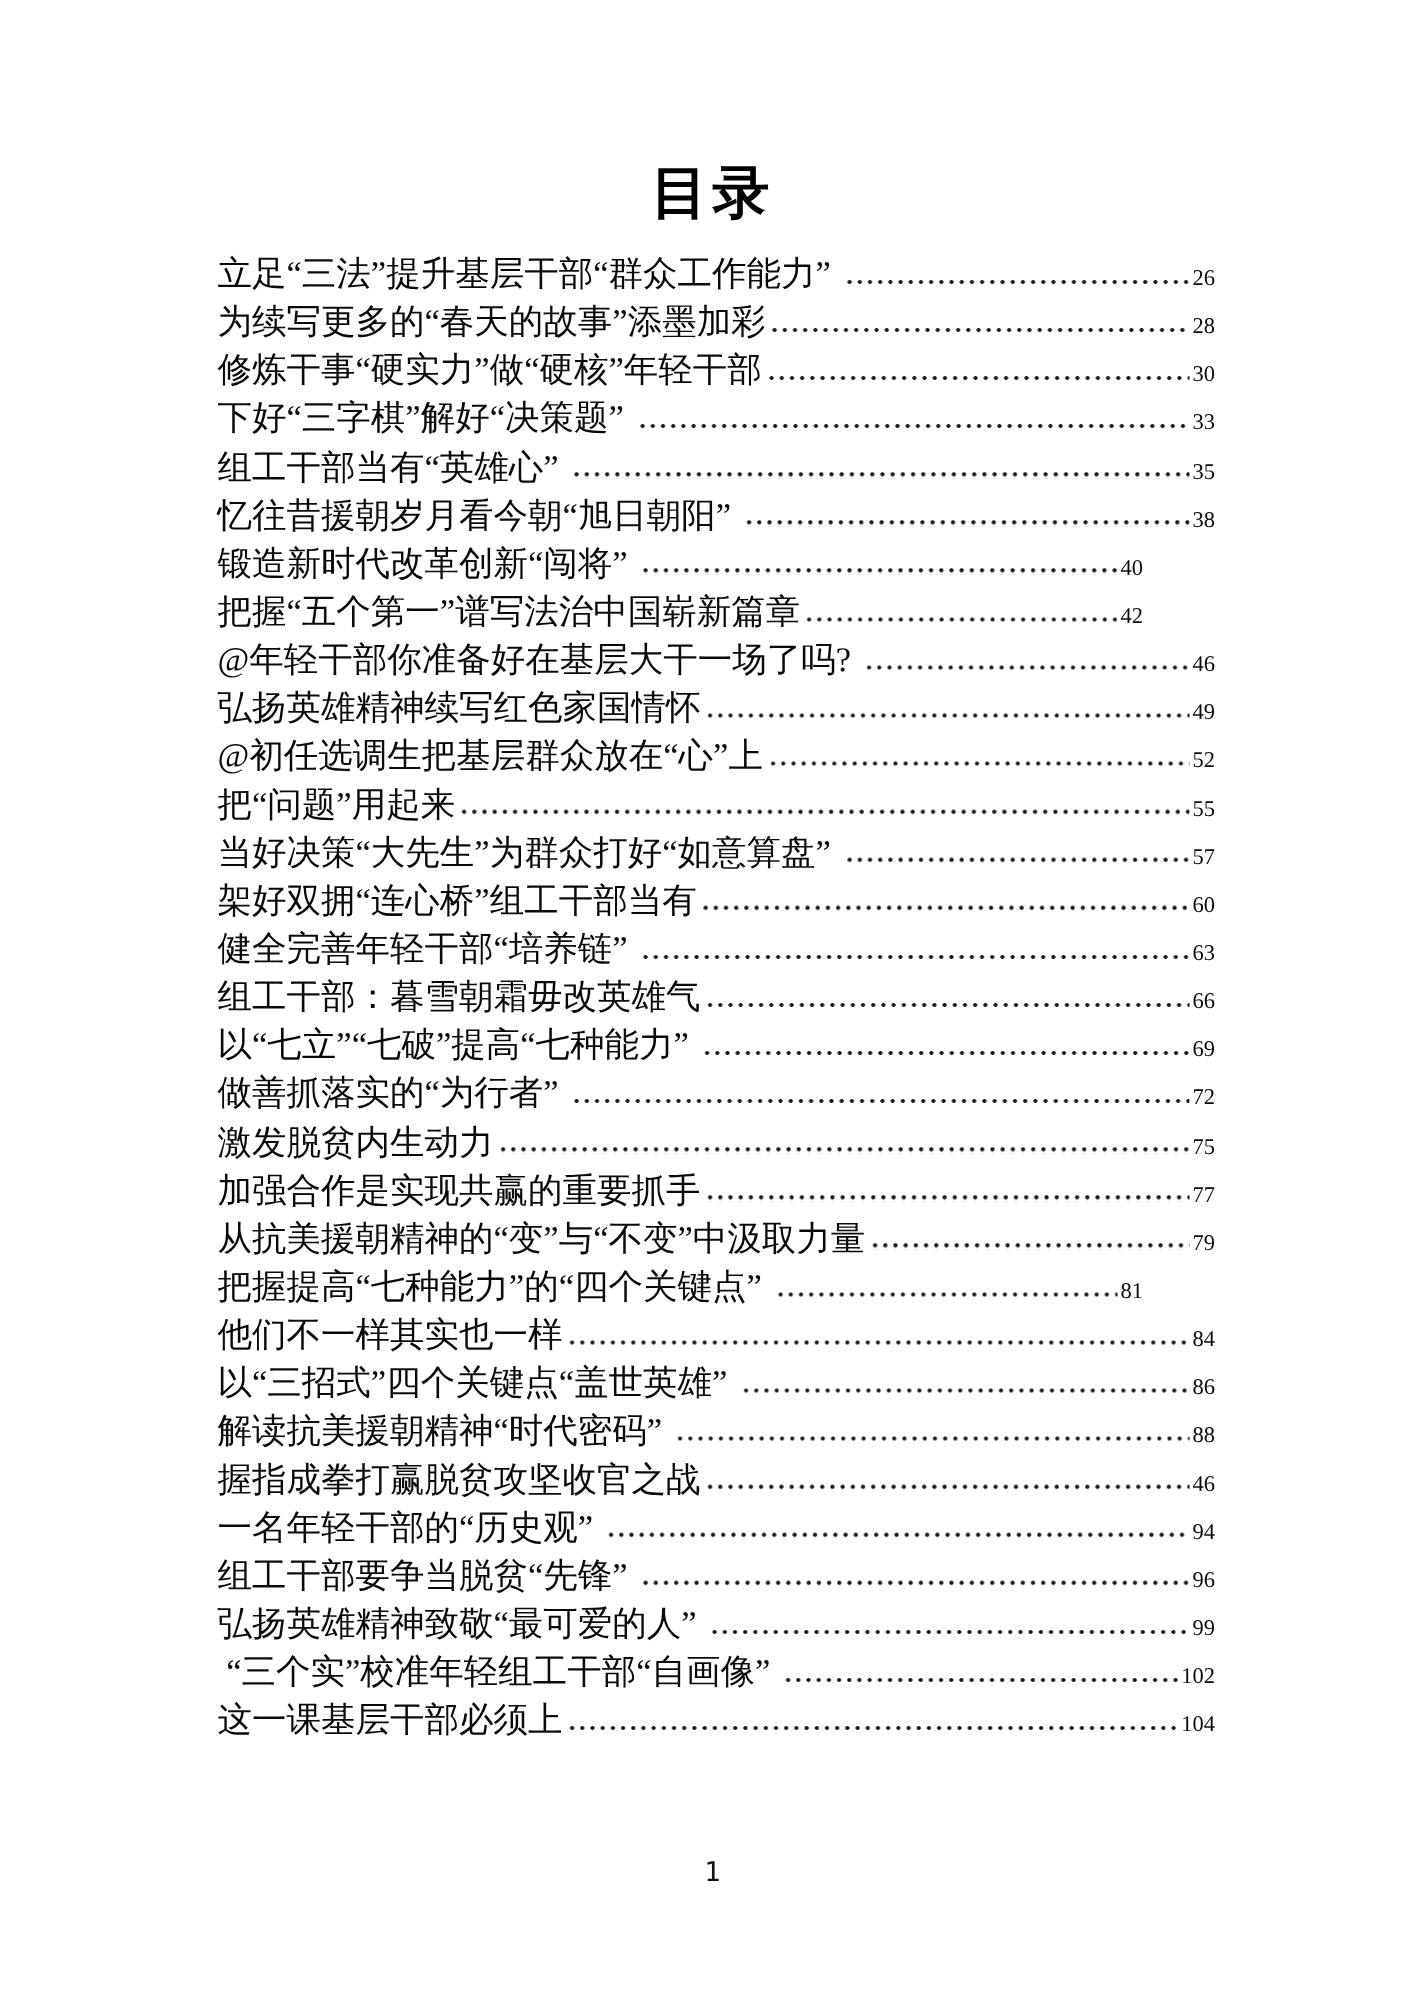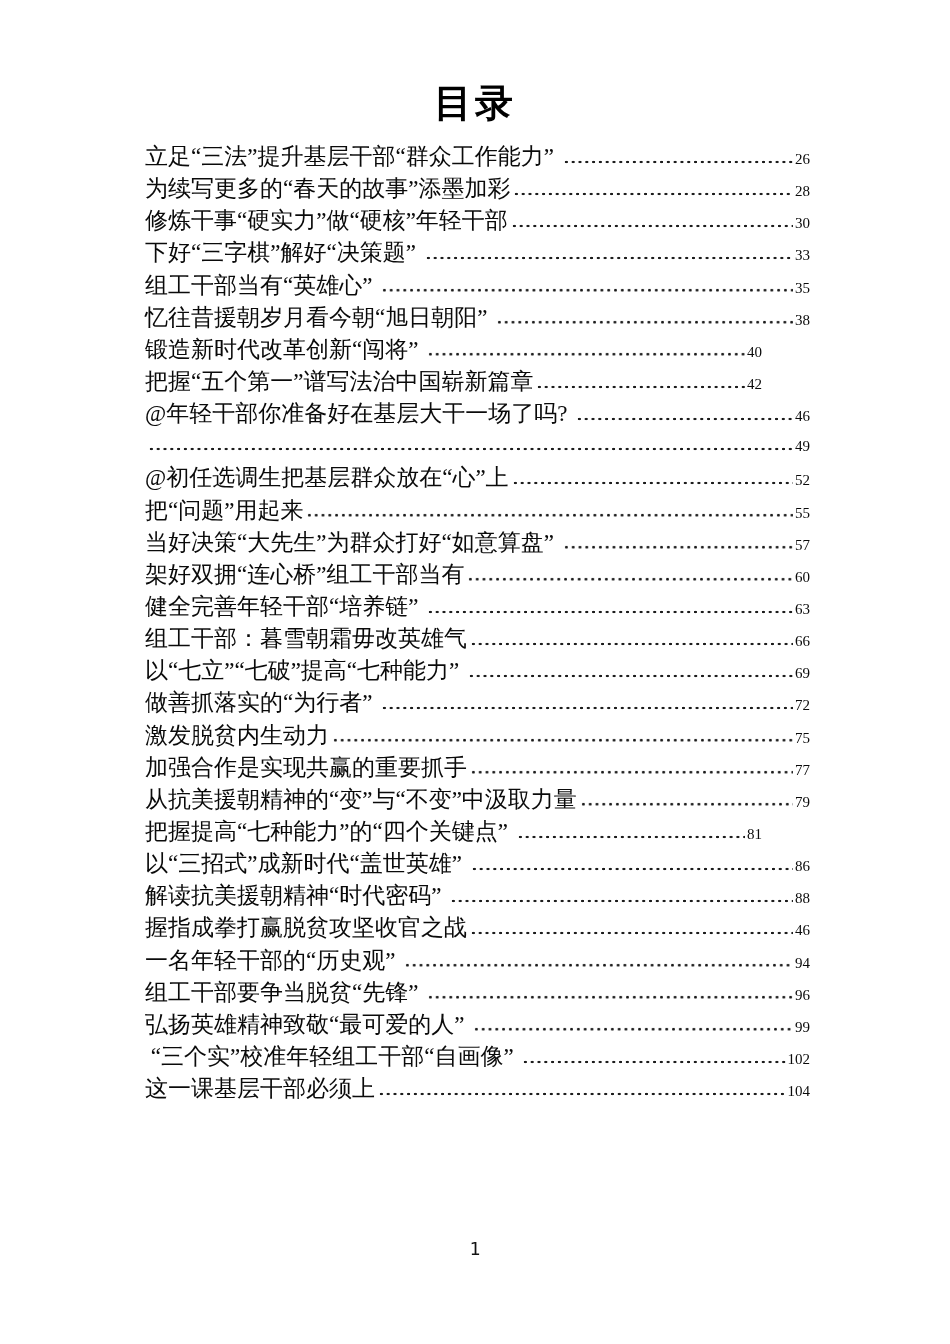--- a/index.html
+++ b/index.html
@@ -12,21 +12,21 @@
     width: 950px;
     height: 1344px;
     background: #ffffff;
     color: #000000;
     font-family: "Liberation Serif", "DejaVu Serif", serif;
     box-sizing: border-box;
     overflow: hidden;
   }
   .doc-title {
     margin: 0;
-    padding-top: 82px;
+    padding-top: 108px;
     text-align: center;
     font-size: 38px;
     line-height: 42px;
     font-weight: 700;
     letter-spacing: 3px;
     color: #000000;
   }
   .toc-list {
     margin: 17px 140px 0 145px;
   }
@@ -129,20 +129,21 @@
       <span class="entry-page">42</span>
     </div>
 
     <div class="toc-row">
       <span class="entry-title">@年轻干部你准备好在基层大干一场了吗? </span>
       <span class="leader"></span>
       <span class="entry-page">46</span>
     </div>
 
     <div class="toc-row">
+      <span class="entry-title">弘扬英雄精神续写红色家国情怀</span>
       <span class="leader"></span>
       <span class="entry-page">49</span>
     </div>
 
     <div class="toc-row">
       <span class="entry-title">@初任选调生把基层群众放在“心”上</span>
       <span class="leader"></span>
       <span class="entry-page">52</span>
     </div>
 
@@ -205,23 +206,28 @@
       <span class="leader"></span>
       <span class="entry-page">79</span>
     </div>
 
     <div class="toc-row short">
       <span class="entry-title">把握提高“七种能力”的“四个关键点” </span>
       <span class="leader"></span>
       <span class="entry-page">81</span>
     </div>
 
-
-    <div class="toc-row">
-      <span class="entry-title">以“三招式”成新时代“盖世英雄” </span>
+    <div class="toc-row">
+      <span class="entry-title">他们不一样其实也一样</span>
+      <span class="leader"></span>
+      <span class="entry-page">84</span>
+    </div>
+
+    <div class="toc-row">
+      <span class="entry-title">以“三招式”四个关键点“盖世英雄” </span>
       <span class="leader"></span>
       <span class="entry-page">86</span>
     </div>
 
     <div class="toc-row">
       <span class="entry-title">解读抗美援朝精神“时代密码” </span>
       <span class="leader"></span>
       <span class="entry-page">88</span>
     </div>
 

